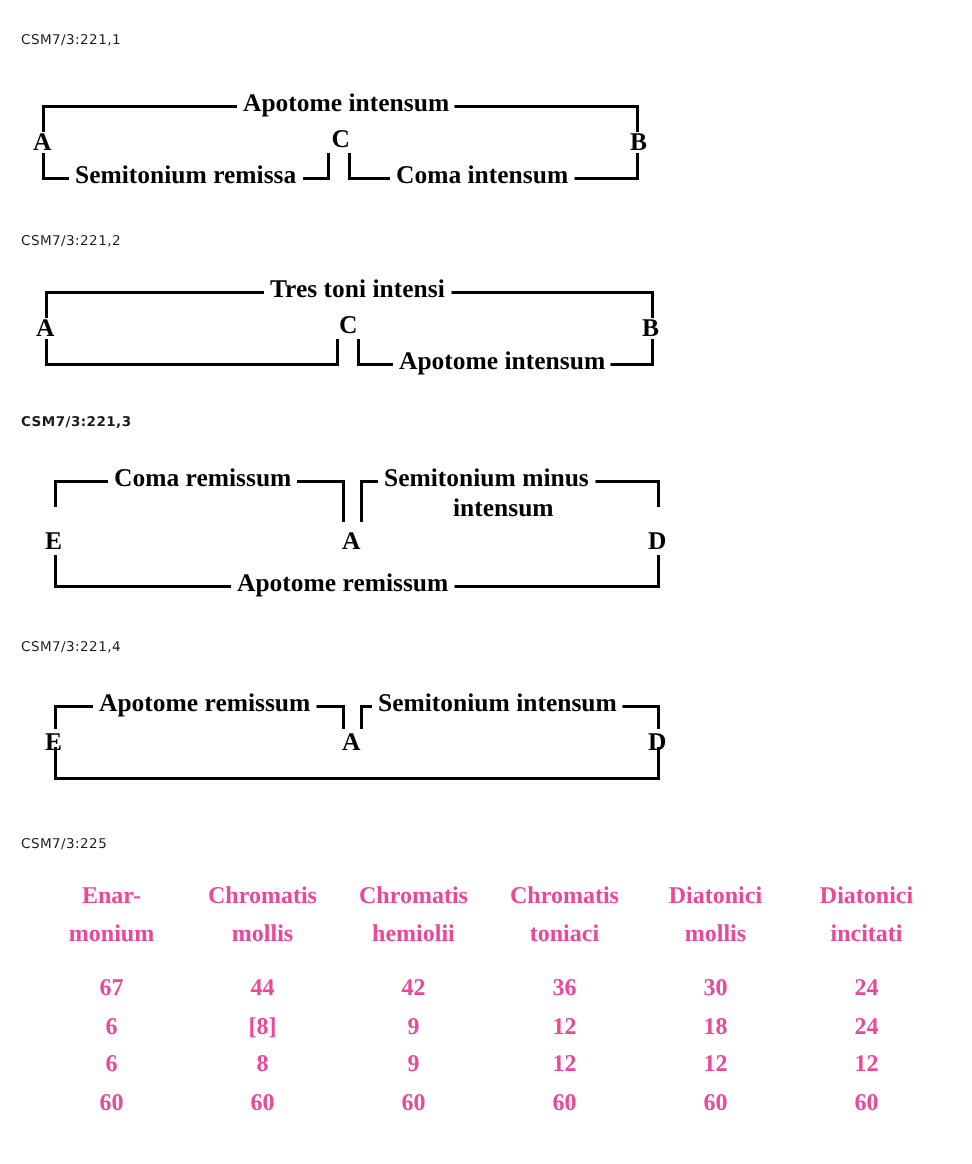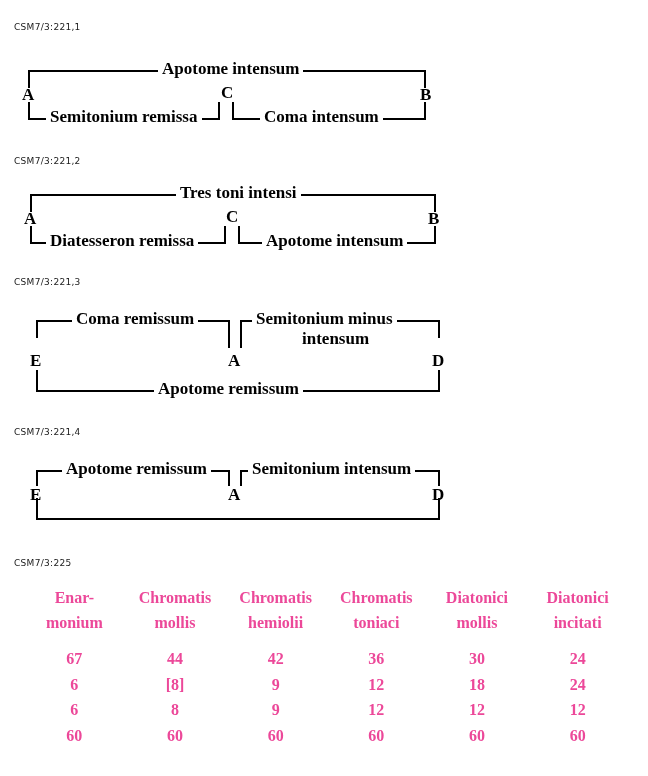--- a/index.html
+++ b/index.html
@@ -146,29 +146,28 @@
     <div class="vline" style="left:404px; top:8px; height:18px;"></div>
     <div class="cap" style="left:146px; top:-2px;">Tres toni intensi</div>
 
     <div class="node" style="left:-6px; top:24px;">A</div>
     <div class="node" style="left:196px; top:22px;">C</div>
     <div class="node" style="left:398px; top:24px;">B</div>
 
     <div class="hline" style="left:0px; top:56px; width:196px;"></div>
     <div class="vline" style="left:0px; top:40px; height:18px;"></div>
     <div class="vline" style="left:194px; top:40px; height:18px;"></div>
-    <div class="cap" style="left:16px; top:46px;">Diatesseron remissa</div>
 
     <div class="hline" style="left:208px; top:56px; width:198px;"></div>
     <div class="vline" style="left:208px; top:40px; height:18px;"></div>
     <div class="vline" style="left:404px; top:40px; height:18px;"></div>
     <div class="cap" style="left:232px; top:46px;">Apotome intensum</div>
   </div>
 
-  <div class="siglum" style="left:14px; top:277px;">CSM7/3:221,3</div>
+  <div class="siglum" style="left:14px; top:277px;font-weight:bold;">CSM7/3:221,3</div>
 
   <div class="diagram" style="left:36px; top:312px; width:404px; height:82px;">
 
     <div class="hline" style="left:0px; top:8px; width:194px;"></div>
     <div class="vline" style="left:0px; top:8px; height:18px;"></div>
     <div class="vline" style="left:192px; top:8px; height:28px;"></div>
     <div class="cap" style="left:36px; top:-2px;">Coma remissum</div>
 
     <div class="hline" style="left:204px; top:8px; width:200px;"></div>
     <div class="vline" style="left:204px; top:8px; height:28px;"></div>

